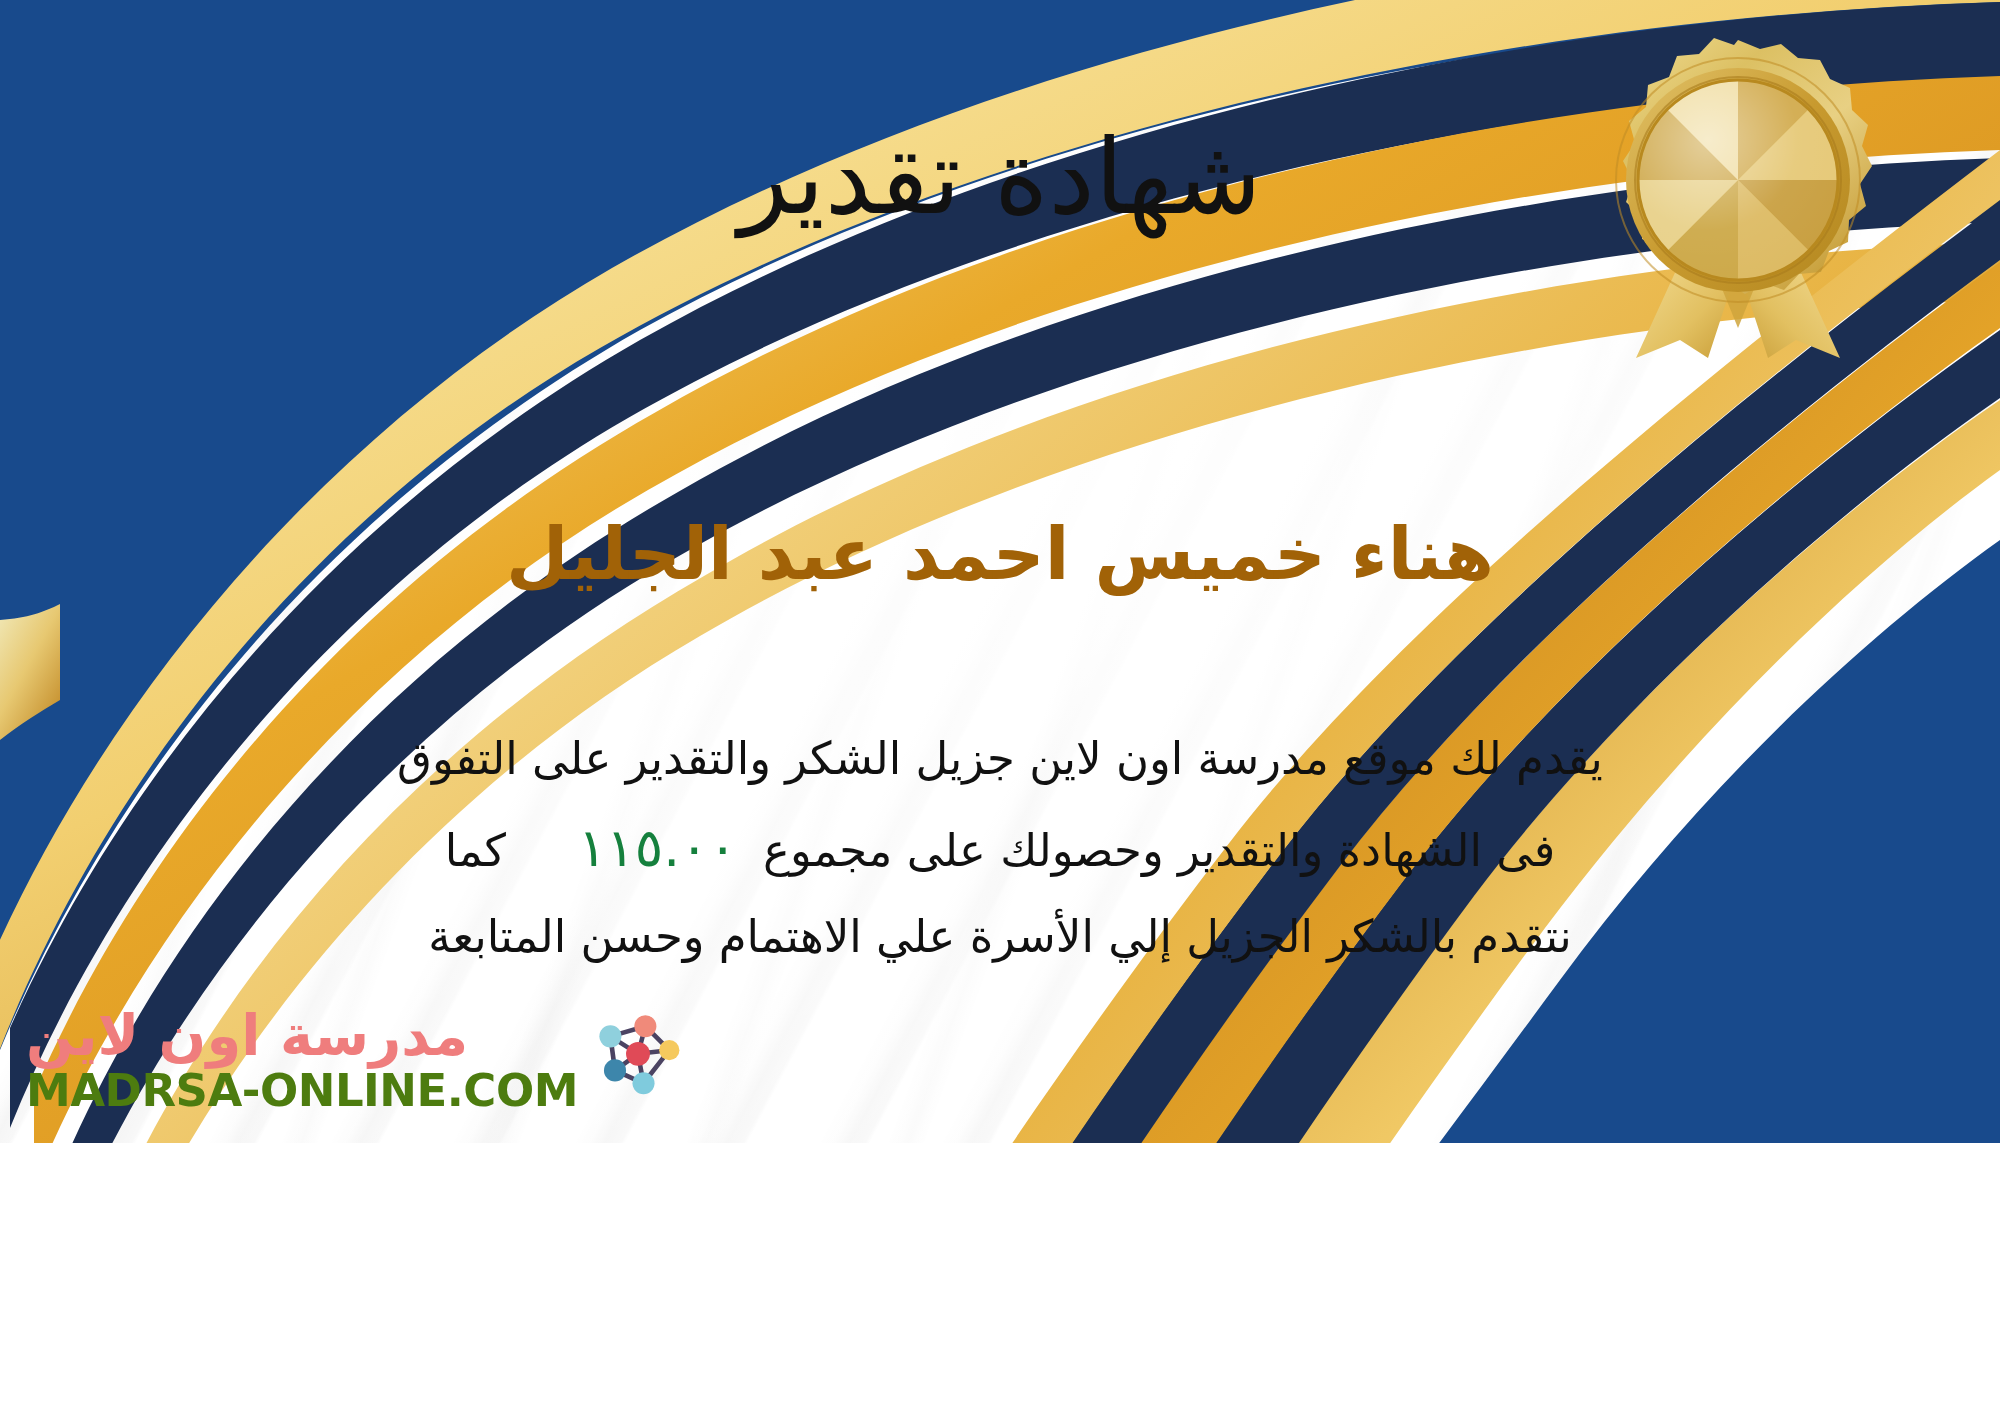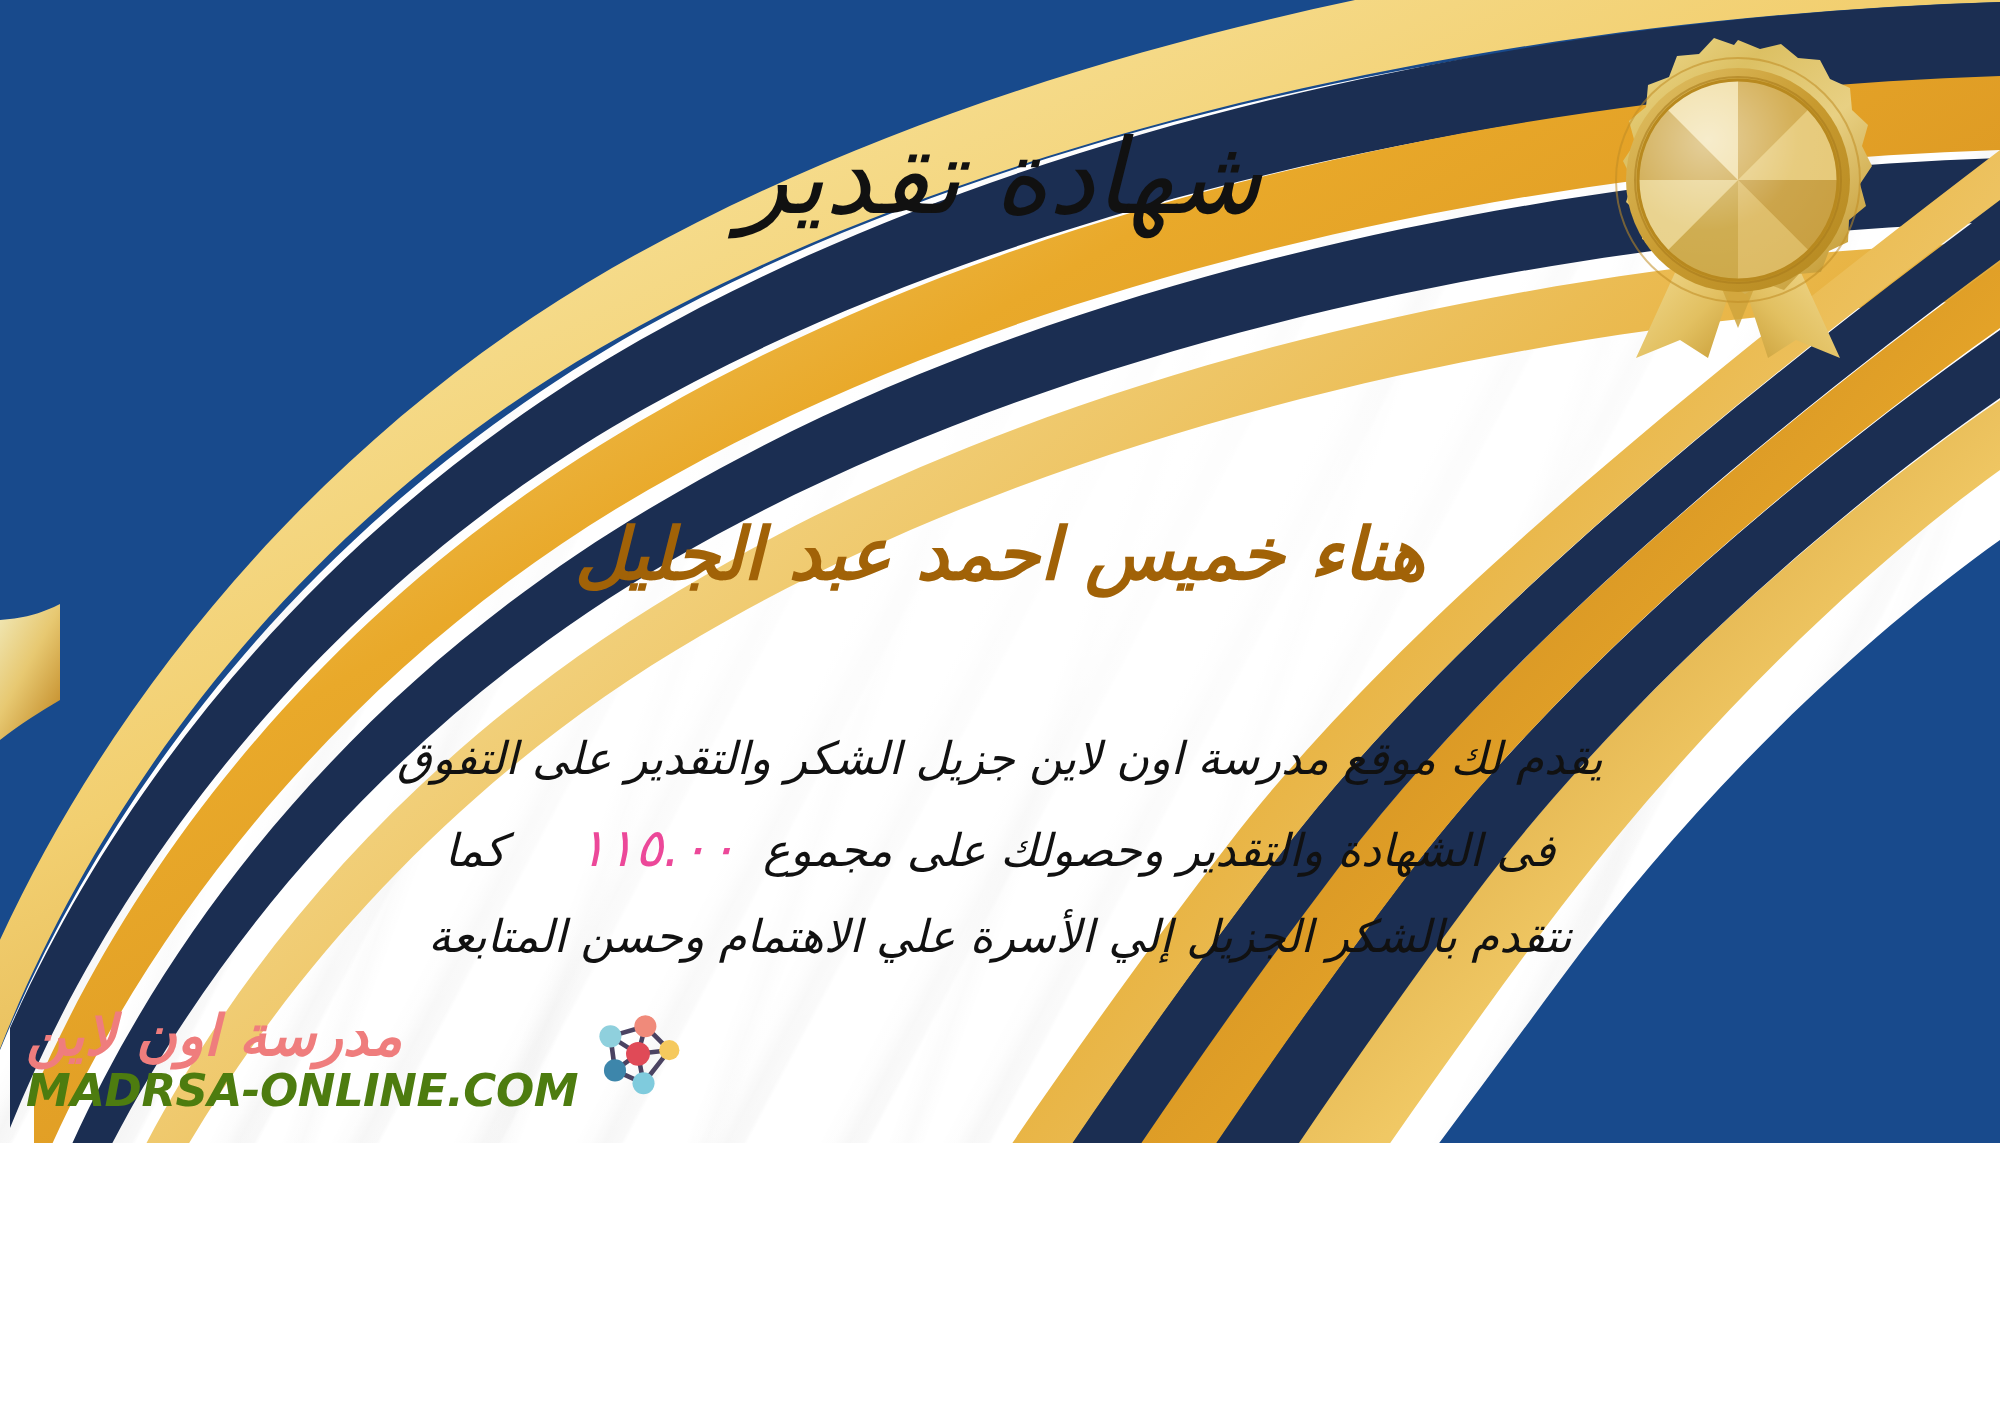--- a/index.html
+++ b/index.html
@@ -10,21 +10,20 @@
   body {
     font-family: "DejaVu Sans", "Liberation Sans", sans-serif;
   }
 
   #certificate {
     position: relative;
     width: 2000px;
     height: 1143px;
     overflow: hidden;
     background: #ffffff;
-    font-style: italic;
   }
 
   
   .paper-base {
     position: absolute;
     inset: 0;
     background: #ffffff;
   }
   .paper-stripes {
     position: absolute;
@@ -125,21 +124,21 @@
   }
   .body-line {
     font-size: 45px;
     line-height: 1.82;
     color: #111111;
     font-weight: 400;
     white-space: nowrap;
     text-align: center;
   }
   .score {
-    color: #ec4899;
+    color: #15803d;
     font-size: 53px;
     font-weight: 400;
     padding: 0 26px;
   }
   .spacer-gap { display:inline-block; width: 46px; }
 
   .closing-line {
     position: absolute;
     top: 1088px;
     left: 0;

